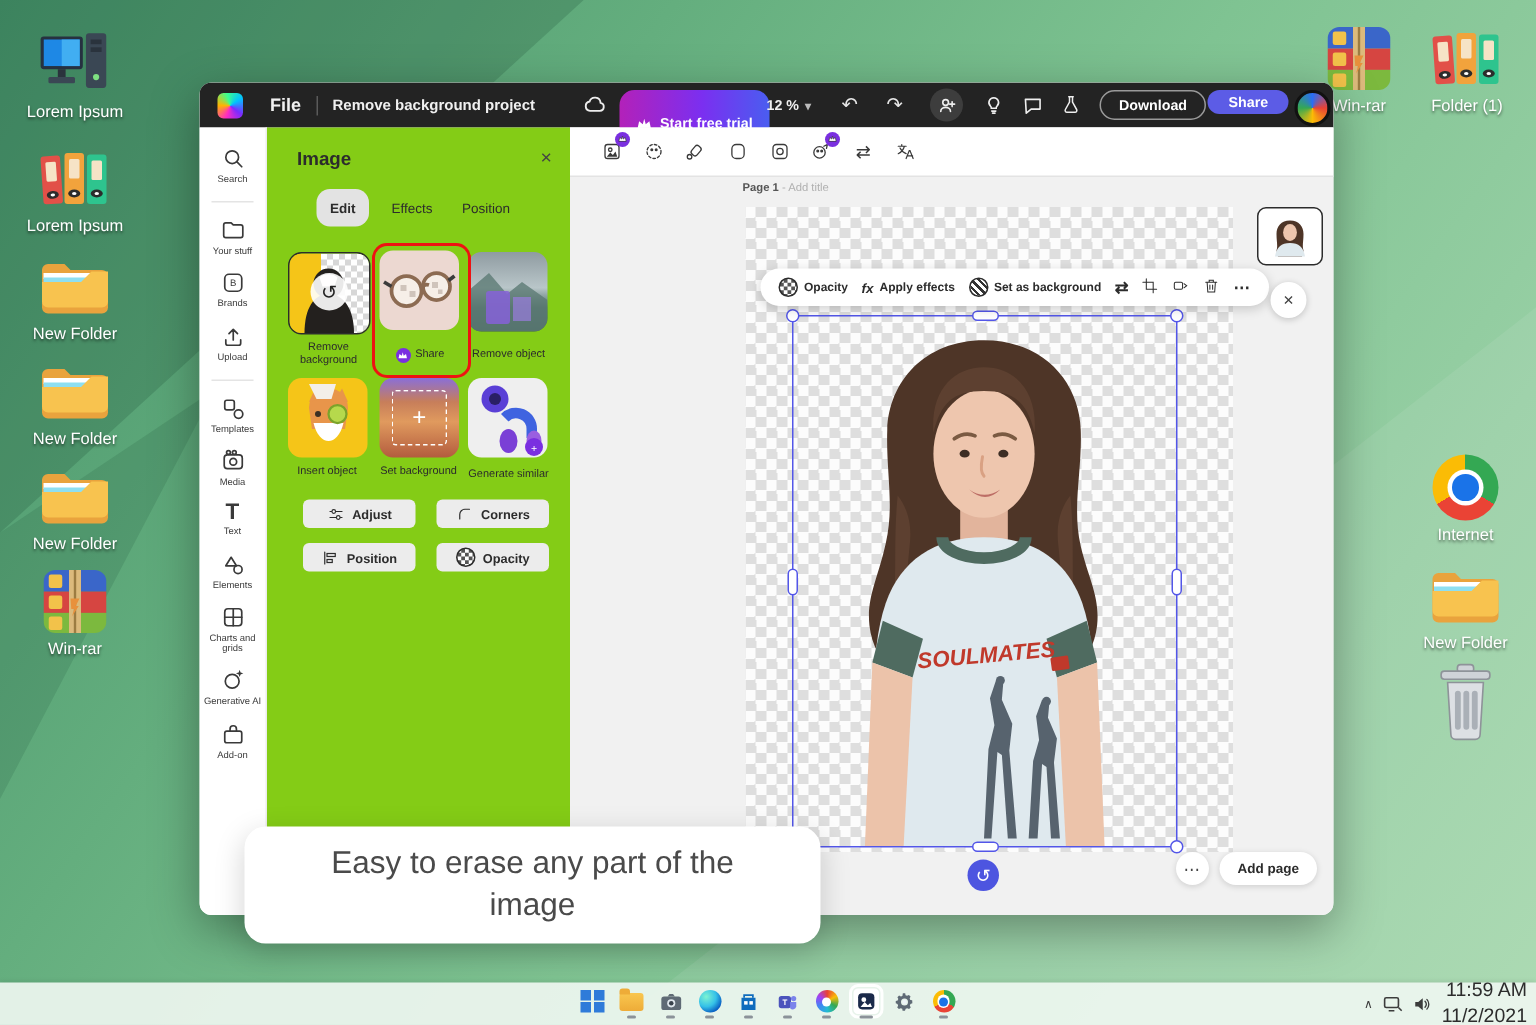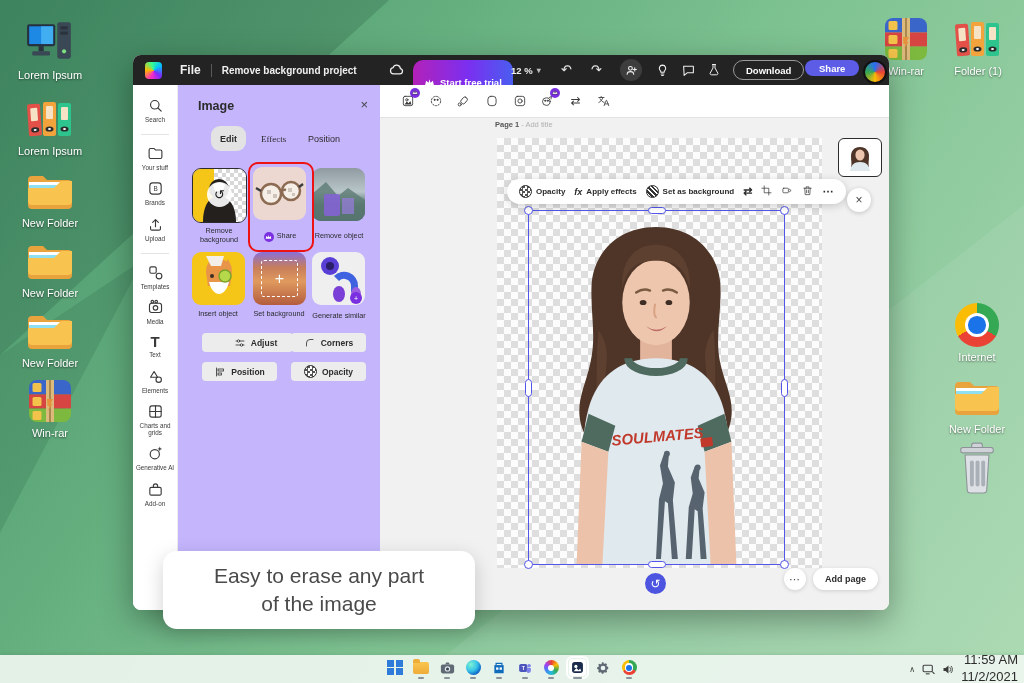--- a/index.html
+++ b/index.html
@@ -45,21 +45,21 @@
 
   
   .rail{position:absolute;left:0;top:30px;width:45px;bottom:0;background:#fff;border-right:1px solid #ececec;
         display:flex;flex-direction:column;align-items:center;padding-top:12px;box-sizing:border-box;}
   .ritem{display:flex;flex-direction:column;align-items:center;gap:2px;margin-bottom:9px;cursor:pointer;}
   .ritem svg{stroke:#3a3a3a;fill:none;stroke-width:1.6;stroke-linecap:round;stroke-linejoin:round;}
   .rlab{font-size:6.3px;color:#3a3a3a;text-align:center;line-height:1.15;width:44px;}
   .rdiv{width:28px;height:1px;background:#e4e4e4;margin:2px 0 10px;}
 
   
-  .panel{position:absolute;left:45px;top:30px;width:202px;bottom:0;background:#c4b5fd;}
+  .panel{position:absolute;left:45px;top:30px;width:202px;bottom:0;background:#84cc16;}
   .ptitle{position:absolute;left:20px;top:14px;font-size:12.5px;font-weight:bold;color:#2c2c2c;}
   .pclose{position:absolute;right:12px;top:12px;font-size:13px;color:#444;}
   .tab{position:absolute;top:41px;font-size:9px;color:#2c2c2c;height:17px;display:flex;align-items:center;padding:4px 9px;border-radius:9px;}
   .tab.active{background:#e3e3e3;font-weight:bold;}
   .thumb{position:absolute;width:53px;height:53px;border-radius:9px;overflow:hidden;}
   .tlabel{position:absolute;font-size:7.3px;color:#2c2c2c;text-align:center;width:60px;line-height:1.25;}
   .hl-red{position:absolute;left:70px;top:77px;width:62px;height:86px;border:2.5px solid #ee1212;border-radius:10px;z-index:3;}
   .crownbadge{display:inline-flex;width:10px;height:10px;border-radius:50%;background:#7a2fe0;align-items:center;justify-content:center;vertical-align:-2px;margin-right:3px;}
   .pbtn{position:absolute;height:19px;border-radius:4px;background:#ececec;display:flex;align-items:center;justify-content:center;
         gap:5px;font-size:8.5px;font-weight:bold;color:#2c2c2c;width:75px;}
@@ -95,21 +95,21 @@
   .pthumb{position:absolute;left:458px;top:20px;width:42px;height:37px;background:#fff;border:1.7px solid #2c2c2c;border-radius:6px;
           display:flex;align-items:center;justify-content:center;overflow:hidden;z-index:4;}
   .xbtn{position:absolute;left:467px;top:70px;width:24px;height:24px;border-radius:50%;background:#fff;box-shadow:0 1px 5px rgba(0,0,0,.2);
         display:flex;align-items:center;justify-content:center;font-size:12px;color:#444;z-index:4;}
   .morebtn{position:absolute;left:404px;top:450px;width:22px;height:22px;border-radius:50%;background:#fff;box-shadow:0 1px 4px rgba(0,0,0,.15);
         display:flex;align-items:center;justify-content:center;font-size:11px;color:#444;letter-spacing:1px;}
   .addpage{position:absolute;left:433px;top:450px;height:22px;padding:0 12px;border-radius:11px;background:#fff;
         box-shadow:0 1px 4px rgba(0,0,0,.15);display:flex;align-items:center;font-size:9px;font-weight:bold;color:#2c2c2c;}
 
   
-  .tooltip{left:163px;top:551px;width:312px;height:78px;background:#fff;border-radius:14px;z-index:3;
+  .tooltip{left:163px;top:551px;width:384px;height:78px;background:#fff;border-radius:14px;z-index:3;
            box-shadow:0 6px 20px rgba(0,0,0,.18);display:flex;align-items:center;justify-content:center;text-align:center;
            font-size:21px;color:#4a4a4a;line-height:1.35;padding:0 40px;box-sizing:border-box;}
 
   
   .tbar{left:0;right:0;bottom:0;height:28px;background:rgba(238,246,240,.92);z-index:4;
         box-shadow:0 -1px 3px rgba(0,0,0,.08);display:flex;align-items:center;}
   .ticons{position:absolute;left:50%;transform:translateX(-50%);display:flex;align-items:flex-start;gap:8px;top:4px;}
   .tic{width:18px;display:flex;flex-direction:column;align-items:center;gap:1px;}
   .tic .g{width:17px;height:17px;border-radius:4px;display:flex;align-items:center;justify-content:center;}
   .tic .run{width:6px;height:2px;border-radius:1px;background:#8b9299;}
@@ -423,21 +423,21 @@
         </svg>
       <span class="rlab">Add-on</span>
     </div>
   </div>
 
   <div class="panel">
     <span class="ptitle">Image</span>
     <span class="pclose">×</span>
 
     <span class="tab active" style="left:33px;">Edit</span>
-    <span class="tab" style="left:74px;font-family:Liberation Serif, serif;">Effects</span>
+    <span class="tab" style="left:74px;">Effects</span>
     <span class="tab" style="left:121px;">Position</span>
 
     <div class="hl-red"></div>
 
     <div class="thumb" style="left:14px;top:83px;border:1.5px solid #2c2c2c;">
       <div class="abs" style="inset:0;">
         <div class="abs" style="left:0;top:0;width:40%;height:100%;background:#f5c518;"></div>
         <div class="abs checker-sm" style="left:40%;top:0;right:0;height:100%;"></div>
         <svg class="abs" style="left:0;top:6px;" width="53" height="47" viewBox="0 0 53 47">
           <path d="M10 47c0-16 6-26 16-26s17 10 17 26z" fill="#23201e"></path>
@@ -502,21 +502,21 @@
         <ellipse cx="27" cy="42" rx="6" ry="8" fill="#7a3fd6"></ellipse>
         <ellipse cx="44" cy="42" rx="5" ry="7" fill="#9a5fe0"></ellipse>
         <circle cx="44" cy="46" r="6" fill="#7a2fe0"></circle>
           <text x="44" y="49" font-size="7" fill="#fff" text-anchor="middle">+</text>
       </svg>
     </div>
     <span class="tlabel" style="left:10px;top:224px;">Insert object</span>
     <span class="tlabel" style="left:71px;top:224px;">Set background</span>
     <span class="tlabel" style="left:131px;top:226px;">Generate similar</span>
 
-    <div class="pbtn" style="left:24px;top:248px;padding-left:16px;">
+    <div class="pbtn" style="left:24px;top:248px;">
       <svg width="12" height="12" viewBox="0 0 24 24">
           <line x1="4" y1="8" x2="20" y2="8"></line>
           <circle cx="9" cy="8" r="2.4" fill="#fff"></circle>
           <line x1="4" y1="16" x2="20" y2="16"></line>
           <circle cx="15" cy="16" r="2.4" fill="#fff"></circle>
         </svg>
       <span>Adjust</span>
     </div>
     <div class="pbtn" style="left:113px;top:248px;">
       <svg width="12" height="12" viewBox="0 0 24 24">

